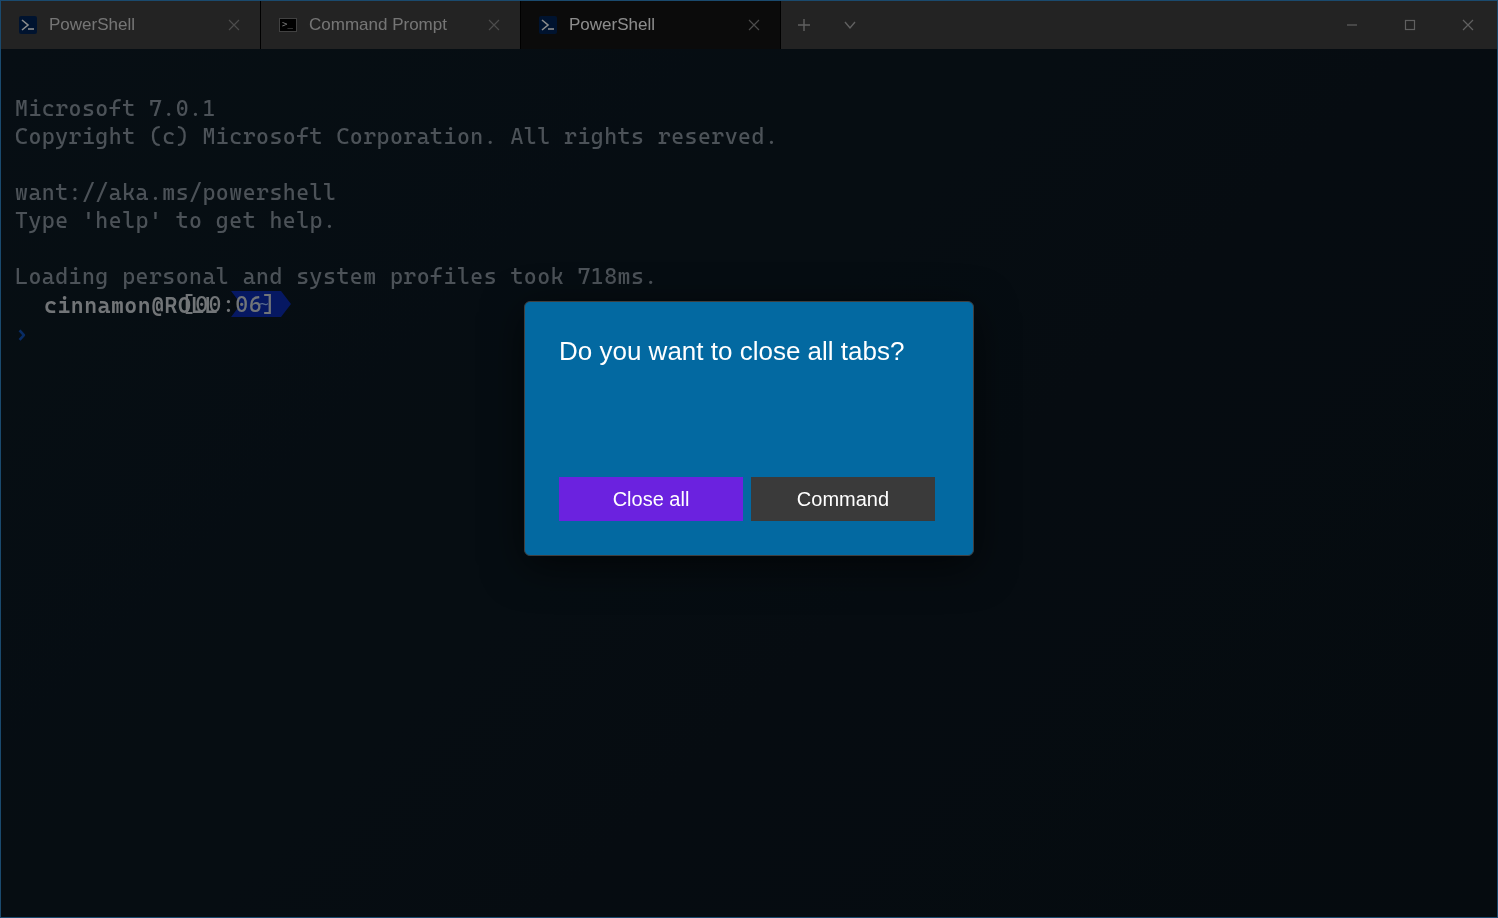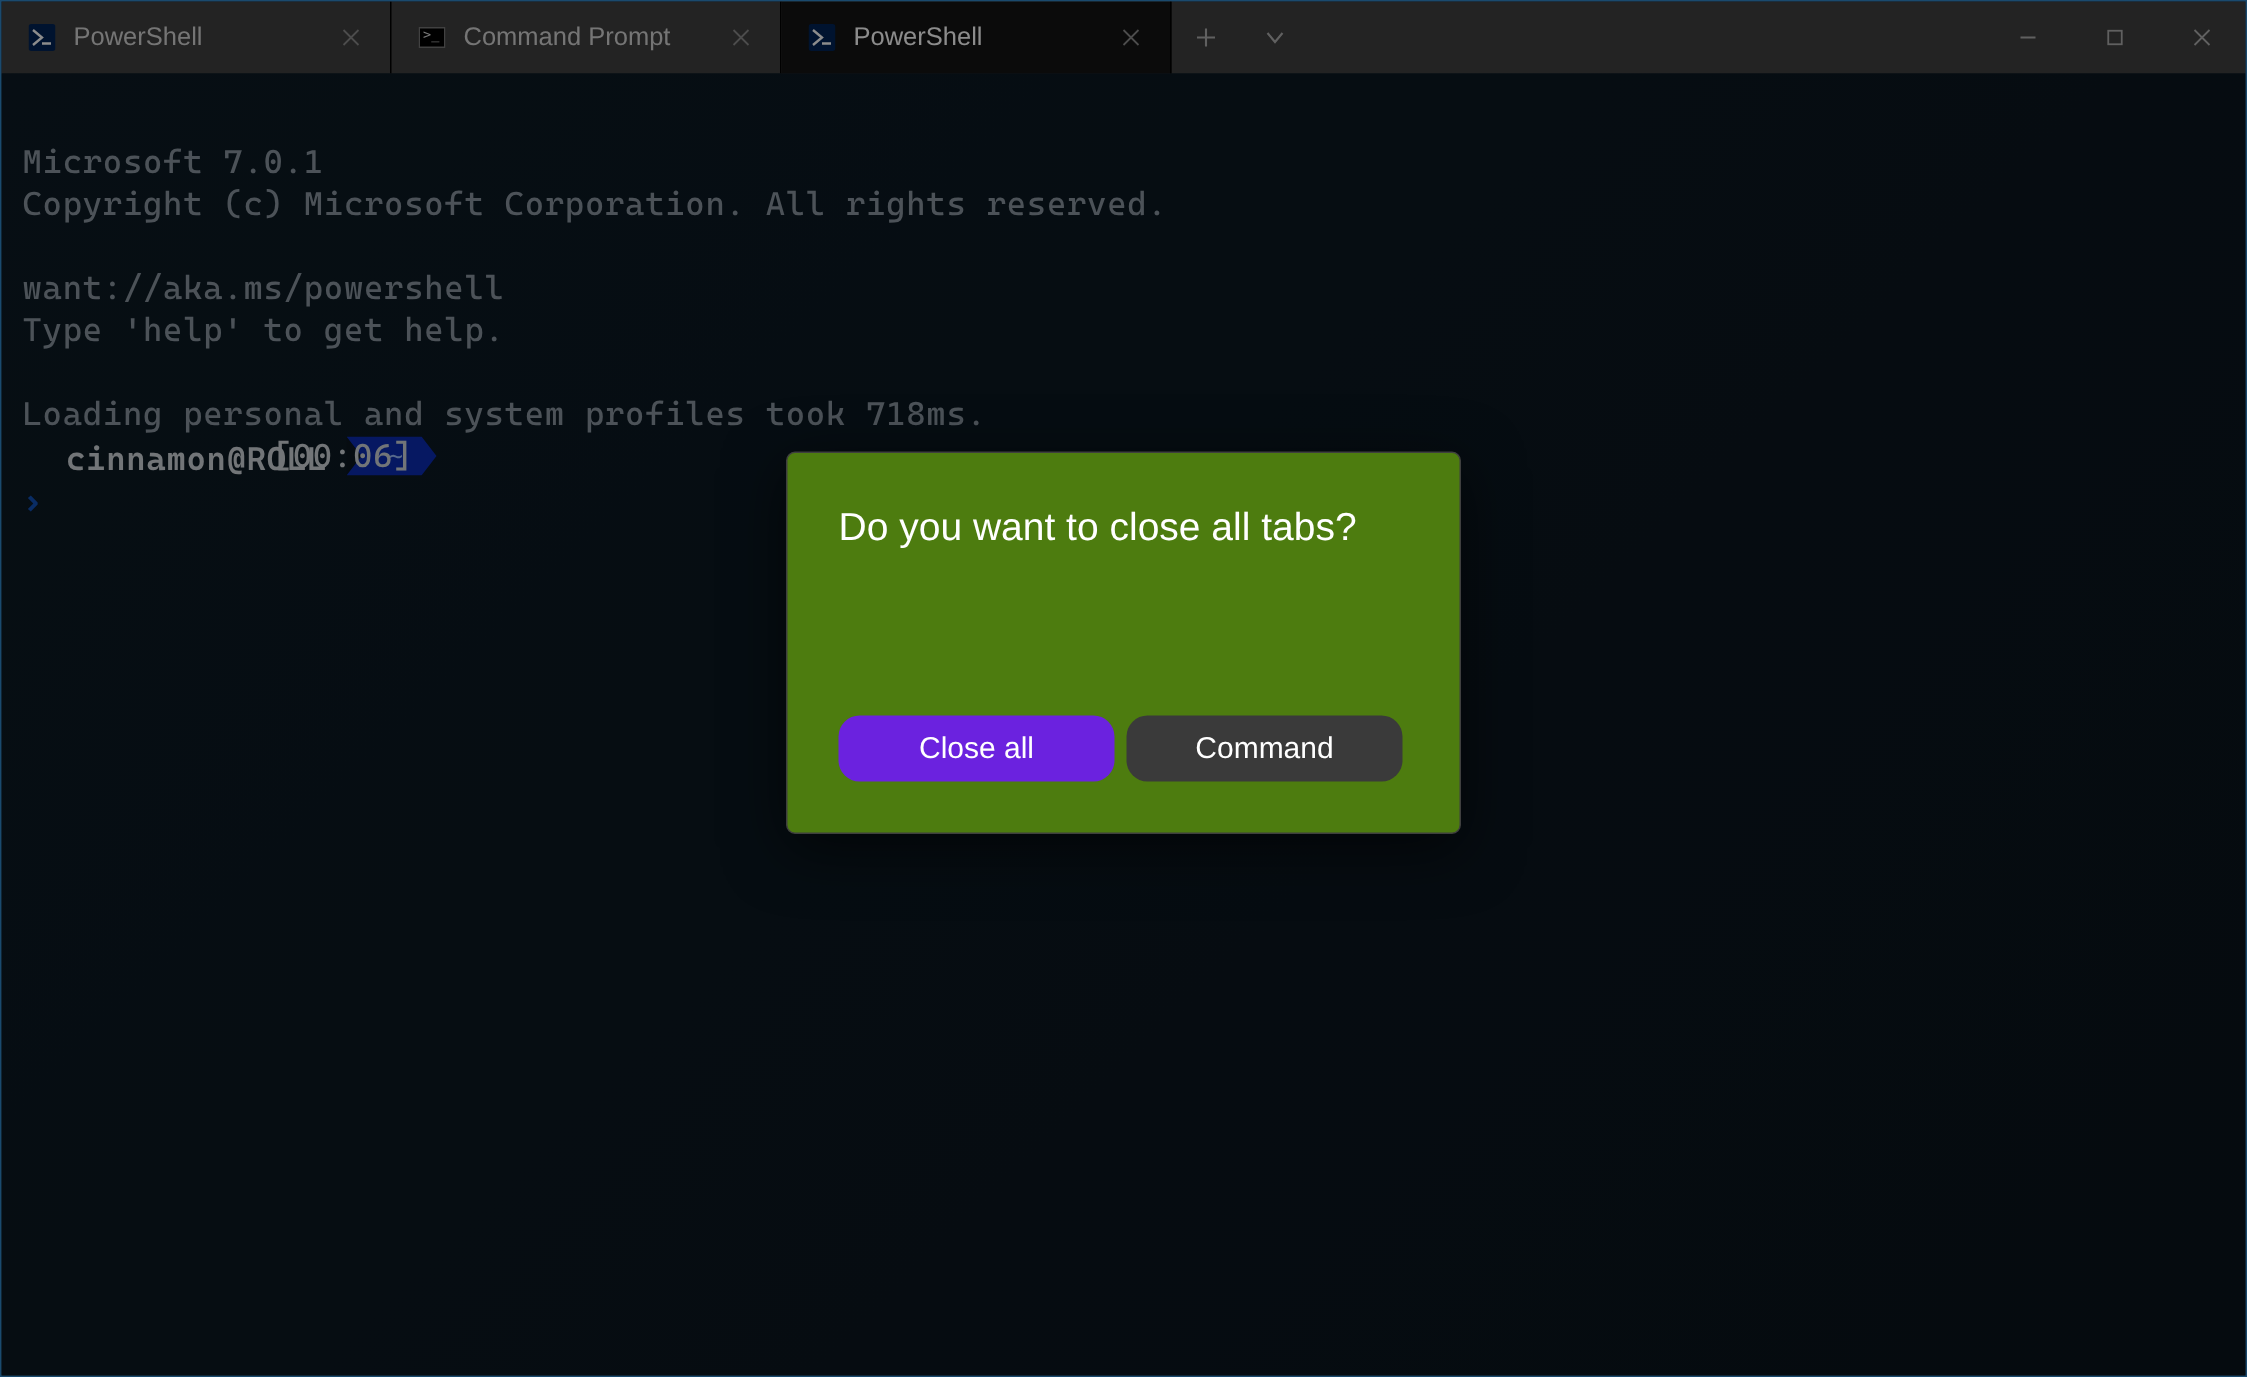--- a/index.html
+++ b/index.html
@@ -82,32 +82,32 @@
   }
   .tiny-caret { color:#1150b6; font-weight:700; }
 
   
   .dialog-backdrop {
     position:absolute; inset:0; z-index:10; display:flex; align-items:flex-start; justify-content:center;
     padding-top: 300px;
   }
   .dialog {
     width: 450px;
-    background: #4d7c0f;
+    background: #0369a1;
     border: 1px solid #3f3f3f;
     border-radius: 6px;
     padding: 34px 38px 34px 34px;
     box-shadow: 0 10px 40px rgba(0,0,0,0.6);
   }
   .dialog-title {
     color:#fff; font-size:26px; font-weight:400; margin-bottom: 110px;
   }
   .dialog-buttons { display:flex; gap:8px; }
   .dlg-btn {
-    flex:1; height:44px; border:none; border-radius:14px; font-size:20px; color:#fff;
+    flex:1; height:44px; border:none; border-radius:0; font-size:20px; color:#fff;
     display:flex; align-items:center; justify-content:center; cursor:pointer;
     font-family: inherit;
   }
   .dlg-btn.primary { background:#6b22df; }
   .dlg-btn.secondary { background:#3a3a3a; }
 
   
   .ico-ps { width:18px;height:18px; }
   .ico-ub { width:18px;height:18px; border-radius:50%; background:#e95420; position:relative; }
   .ico-ub::after{

